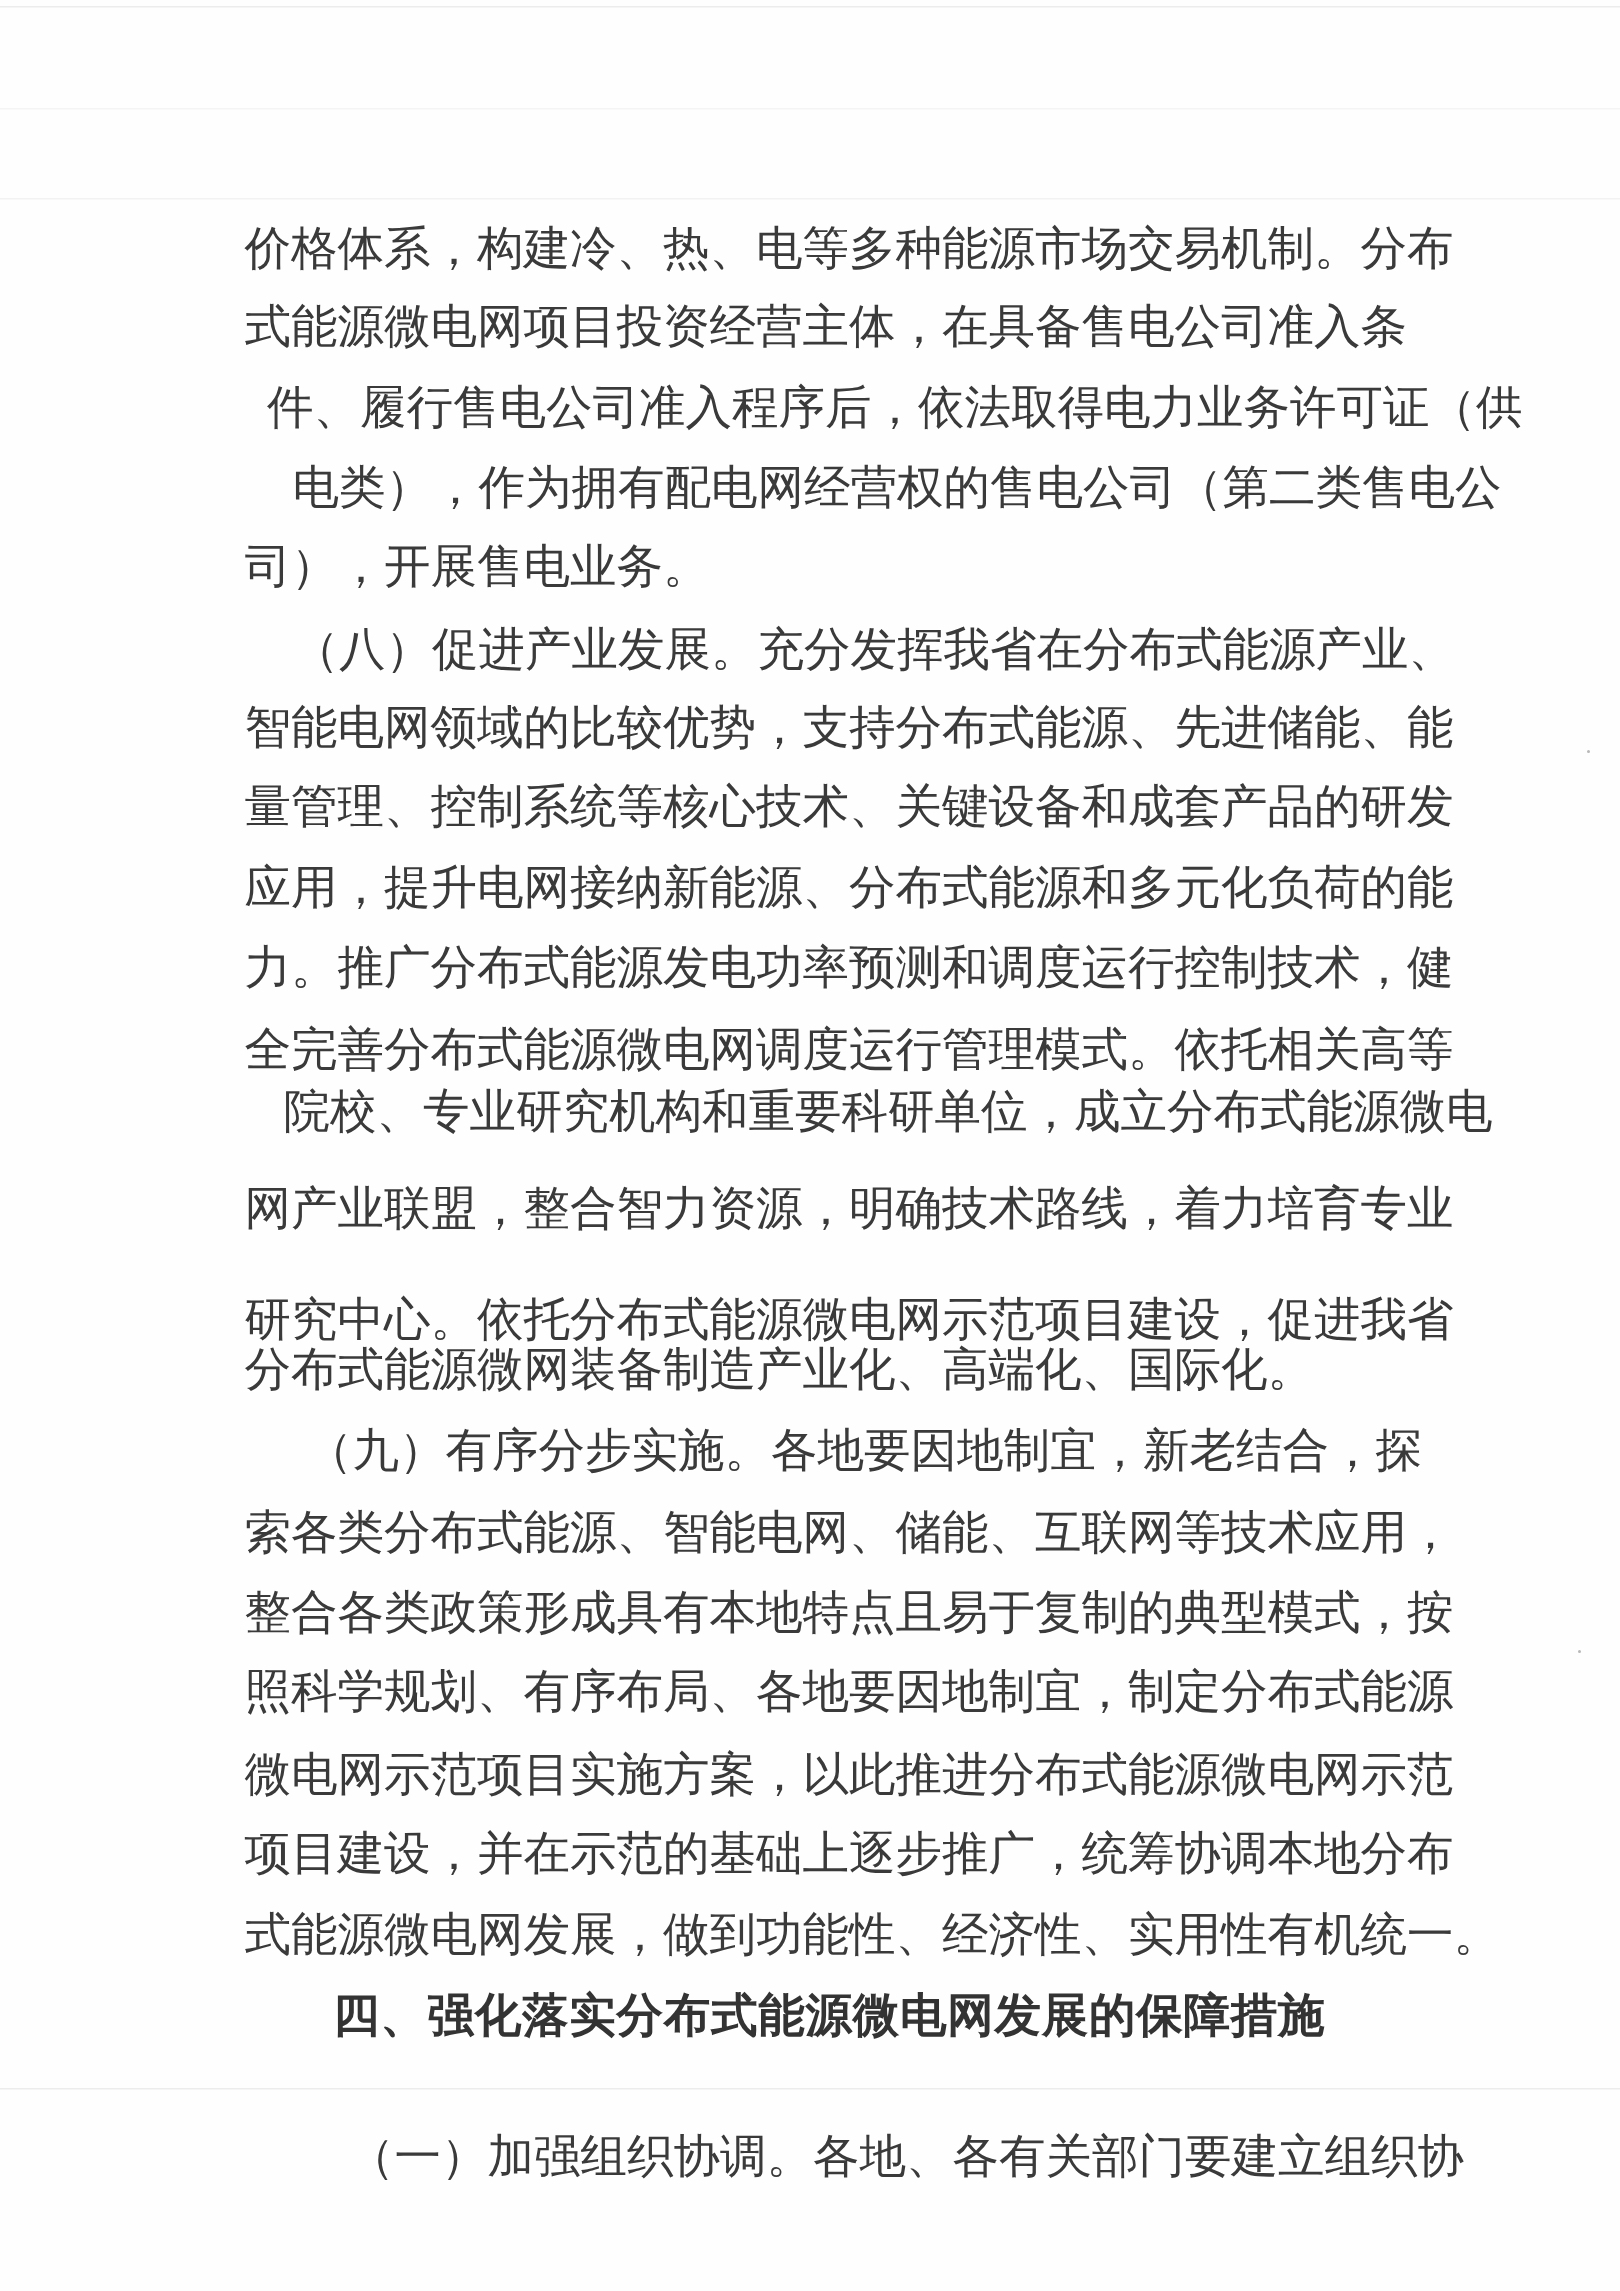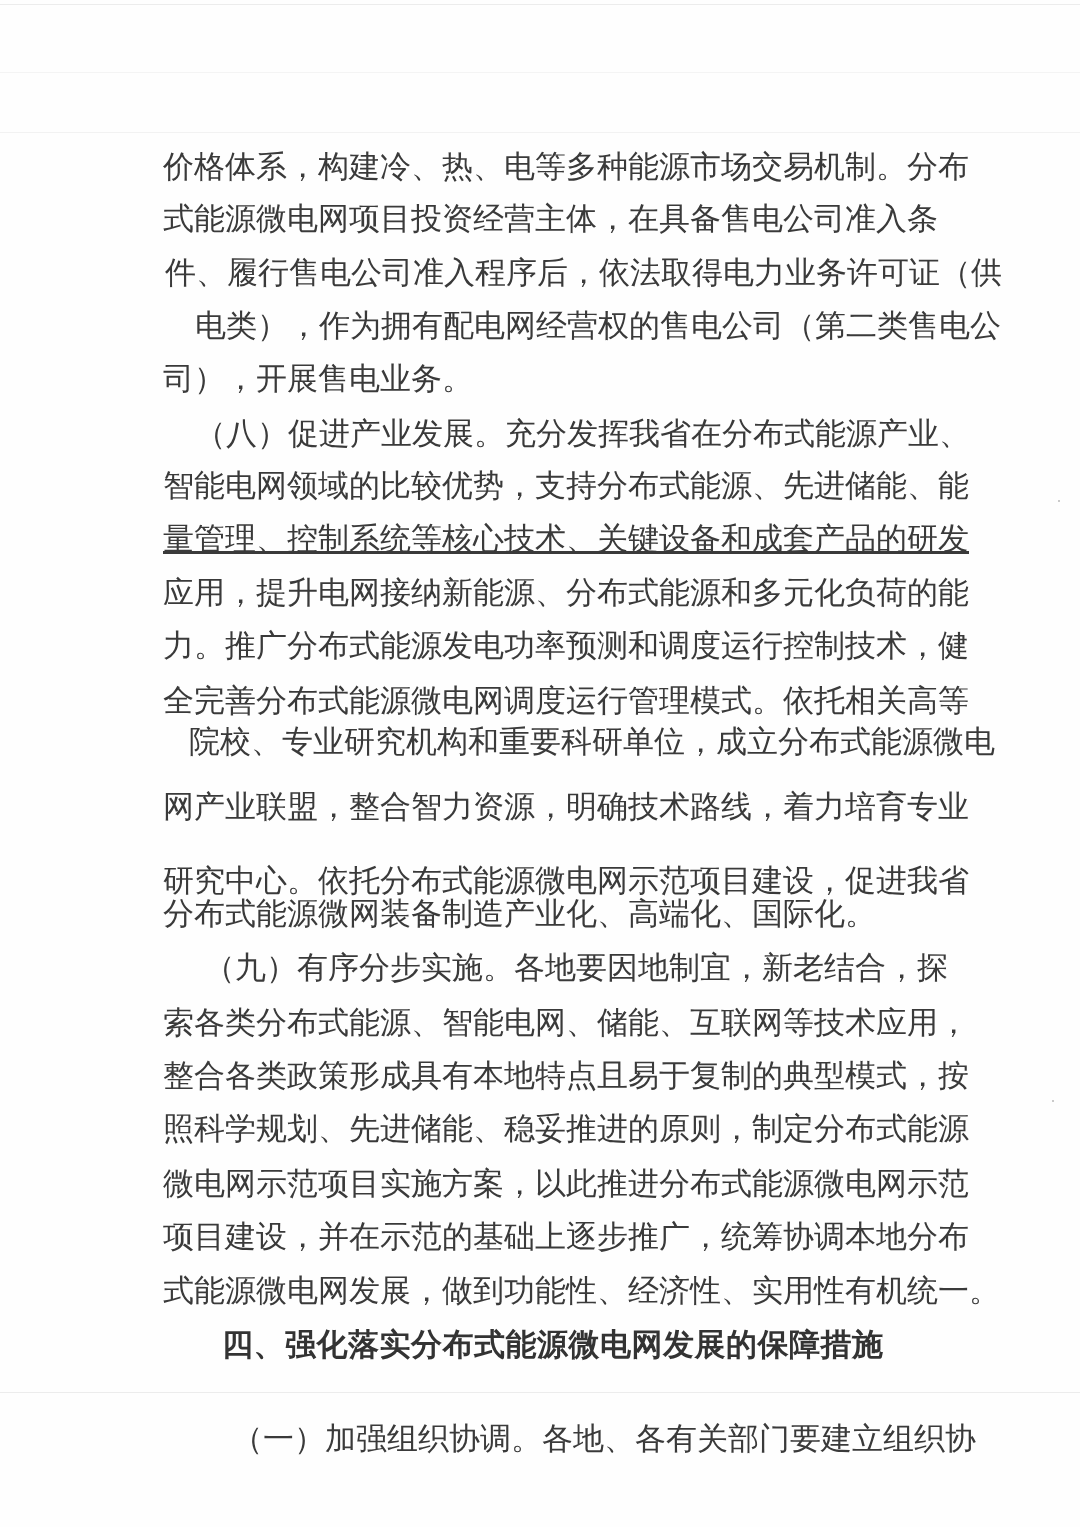--- a/index.html
+++ b/index.html
@@ -64,37 +64,37 @@
 
 <div class="page">
   <div class="scan-line" style="top:4px"></div>
   <div class="scan-line" style="top:72px;background:#f4f4f4"></div>
   <div class="scan-line" style="top:132px;background:#f2f2f2"></div>
   <div class="scan-line" style="top:1392px"></div>
 
   <div id="body-lines">
       <div class="line" style="left: 163px; top: 148px; width: 757px;">价格体系，构建冷、热、电等多种能源市场交易机制。分布</div>
       <div class="line" style="left: 163px; top: 200px; width: 757px;">式能源微电网项目投资经营主体，在具备售电公司准入条</div>
-      <div class="line" style="left: 165px; top: 254px; width: 757px;">件、履行售电公司准入程序后，依法取得电力业务许可证（供</div>
+      <div class="line" style="left: 178px; top: 254px; width: 757px;">件、履行售电公司准入程序后，依法取得电力业务许可证（供</div>
       <div class="line" style="left: 163px; top: 307px; width: 757px; margin-left: 32px;">电类），作为拥有配电网经营权的售电公司（第二类售电公</div>
       <div class="line last" style="left: 163px; top: 360px; width: 400px;">司），开展售电业务。</div>
       <div class="line" style="left: 195px; top: 415px; width: 725px;">（八）促进产业发展。充分发挥我省在分布式能源产业、</div>
       <div class="line" style="left: 163px; top: 467px; width: 757px;">智能电网领域的比较优势，支持分布式能源、先进储能、能</div>
-      <div class="line" style="left: 163px; top: 520px; width: 757px; text-decoration: underline;">量管理、控制系统等核心技术、关键设备和成套产品的研发</div>
+      <div class="line" style="left: 163px; top: 520px; width: 757px;">量管理、控制系统等核心技术、关键设备和成套产品的研发</div>
       <div class="line" style="left: 163px; top: 574px; width: 757px;">应用，提升电网接纳新能源、分布式能源和多元化负荷的能</div>
       <div class="line" style="left: 163px; top: 627px; width: 757px;">力。推广分布式能源发电功率预测和调度运行控制技术，健</div>
       <div class="line" style="left: 163px; top: 682px; width: 757px;">全完善分布式能源微电网调度运行管理模式。依托相关高等</div>
       <div class="line" style="left: 163px; top: 723px; width: 757px; margin-left: 26px;">院校、专业研究机构和重要科研单位，成立分布式能源微电</div>
       <div class="line" style="left: 163px; top: 788px; width: 757px;">网产业联盟，整合智力资源，明确技术路线，着力培育专业</div>
       <div class="line" style="left: 163px; top: 842px; width: 757px; margin-top: 20px;">研究中心。依托分布式能源微电网示范项目建设，促进我省</div>
       <div class="line" style="left: 163px; top: 895px; width: 668px;">分布式能源微网装备制造产业化、高端化、国际化。</div>
       <div class="line" style="left: 204px; top: 949px; width: 718px;">（九）有序分步实施。各地要因地制宜，新老结合，探</div>
       <div class="line" style="left: 163px; top: 1004px; width: 762px;">索各类分布式能源、智能电网、储能、互联网等技术应用，</div>
       <div class="line" style="left: 163px; top: 1057px; width: 762px;">整合各类政策形成具有本地特点且易于复制的典型模式，按</div>
-      <div class="line" style="left: 163px; top: 1110px; width: 762px;">照科学规划、先进储能、稳妥推进的原则，制定分布式能源</div>
+      <div class="line" style="left: 163px; top: 1110px; width: 762px;">照科学规划、有序布局、各地要因地制宜，制定分布式能源</div>
       <div class="line" style="left: 163px; top: 1165px; width: 762px;">微电网示范项目实施方案，以此推进分布式能源微电网示范</div>
       <div class="line" style="left: 163px; top: 1218px; width: 762px;">项目建设，并在示范的基础上逐步推广，统筹协调本地分布</div>
       <div class="line" style="left: 163px; top: 1272px; width: 762px;">式能源微电网发展，做到功能性、经济性、实用性有机统一。</div>
     </div>
 
   <div class="heading" id="section-heading" style="left: 222px; top: 1325px;">四、强化落实分布式能源微电网发展的保障措施</div>
 
   <div class="line" id="last-line" style="left: 232px; top: 1378px; width: 692px; margin-top: 42px;">（一）加强组织协调。各地、各有关部门要建立组织协</div>
 
   <div class="speck" style="left:1058px;top:500px"></div>

